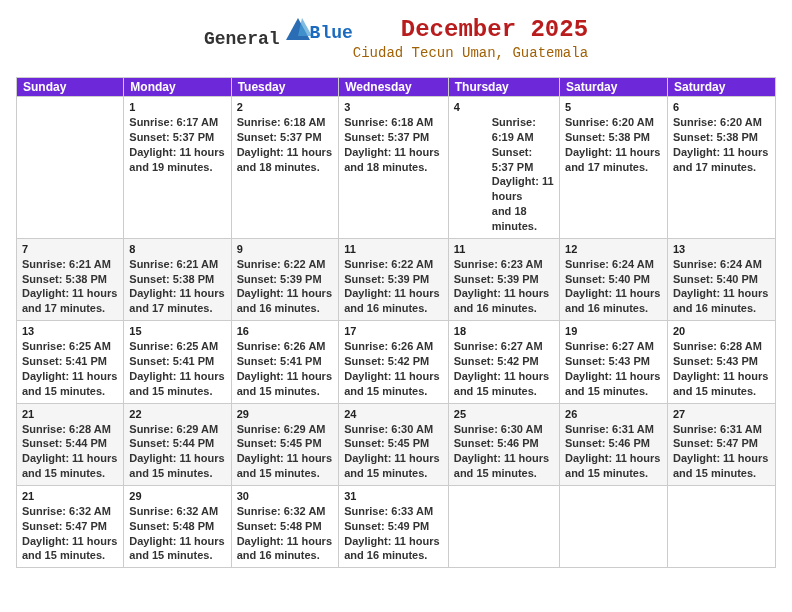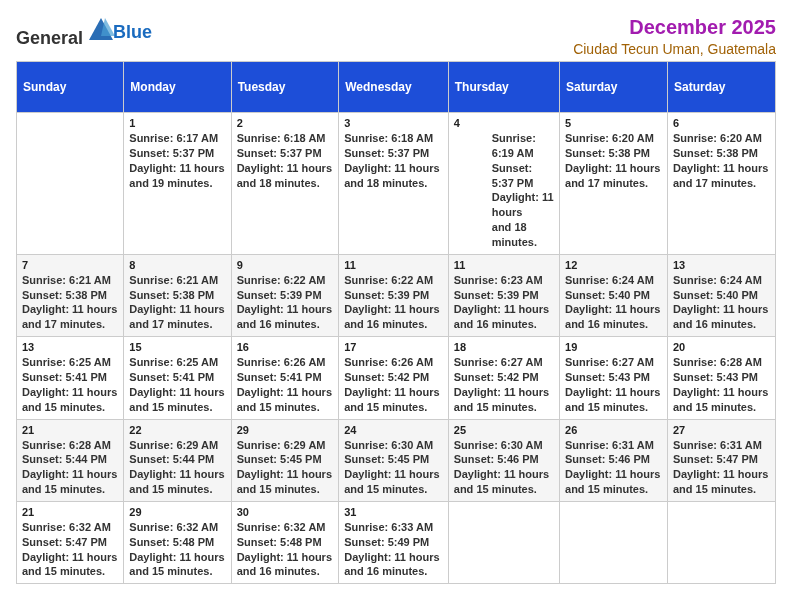--- a/index.html
+++ b/index.html
@@ -5,23 +5,24 @@
     * { box-sizing: border-box; margin: 0; padding: 0; }
     body {
       font-family: Arial, sans-serif;
       background: #fff;
       width: 792px;
       min-height: 612px;
       padding: 16px;
     }
     .header-area {
       display: flex;
-      justify-content: space-between;
+      justify-content: center;
       align-items: flex-start;
-      margin-bottom: 4px;
+      margin-bottom: 16px;
+      font-family: Liberation Mono, monospace;
     }
     .logo {
       display: flex;
       align-items: center;
     }
     .logo-text-general {
       font-size: 18px;
       font-weight: bold;
       color: #333;
     }
@@ -32,39 +33,39 @@
     }
     .logo-icon {
       width: 28px;
       height: 28px;
       margin-left: 4px;
     }
     .title-area {
       text-align: right;
     }
     .main-title {
-      font-size: 20px;
-      font-weight: bold;
-      color: #a21caf;
+      font-size: 24px;
+      font-weight: bold;
+      color: #b91c1c;
     }
     .subtitle {
       font-size: 14px;
       color: #a16207;
       margin-top: 2px;
     }
     .calendar {
       width: 100%;
       border-collapse: collapse;
       font-size: 10px;
     }
     .calendar th {
-      background-color: #1d4ed8;
+      background-color: #6d28d9;
       color: #fff;
       text-align: left;
-      padding: 18px 6px;
+      padding: 2px 6px;
       font-size: 12px;
       border: 1px solid #ccc;
     }
     .calendar td {
       border: 1px solid #ccc;
       vertical-align: top;
       padding: 4px 5px;
       width: 113px;
       min-height: 70px;
     }

